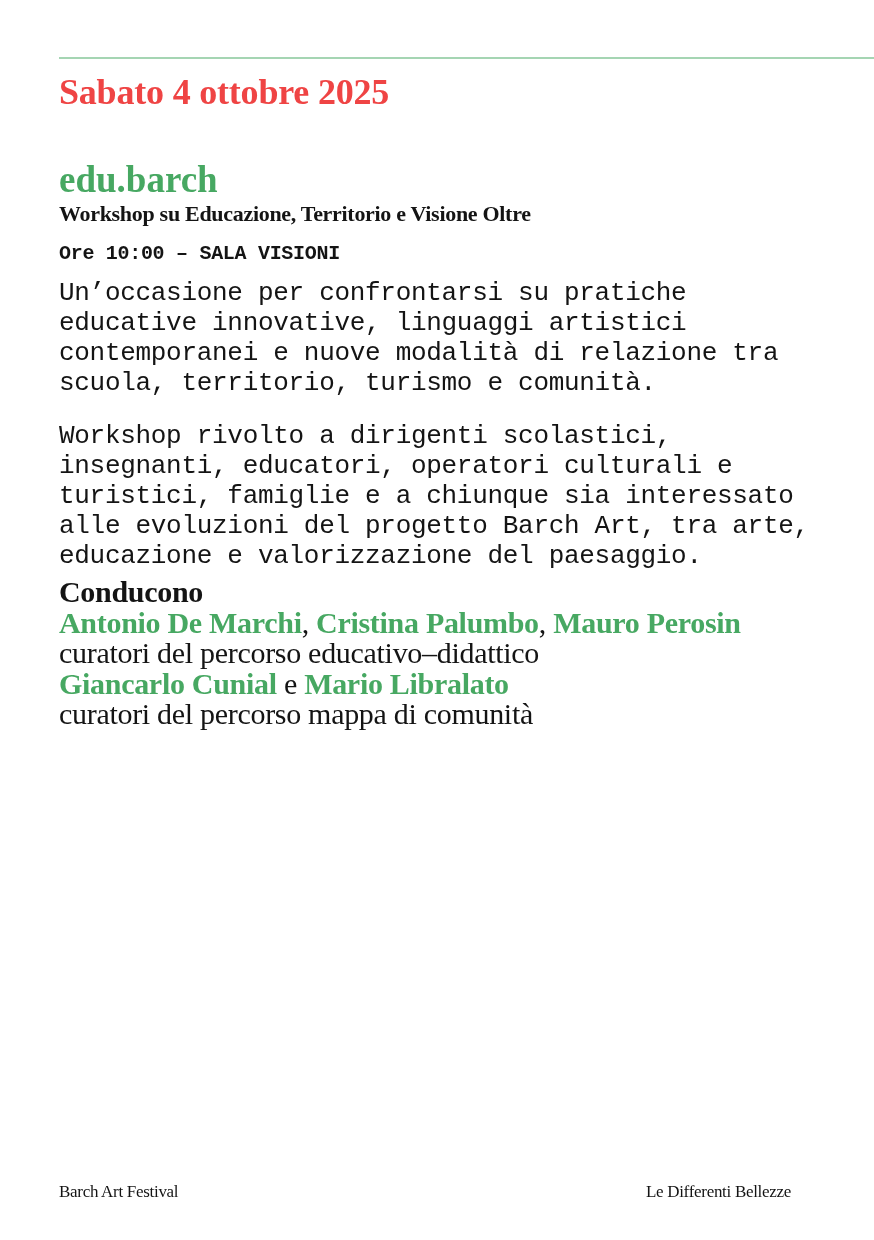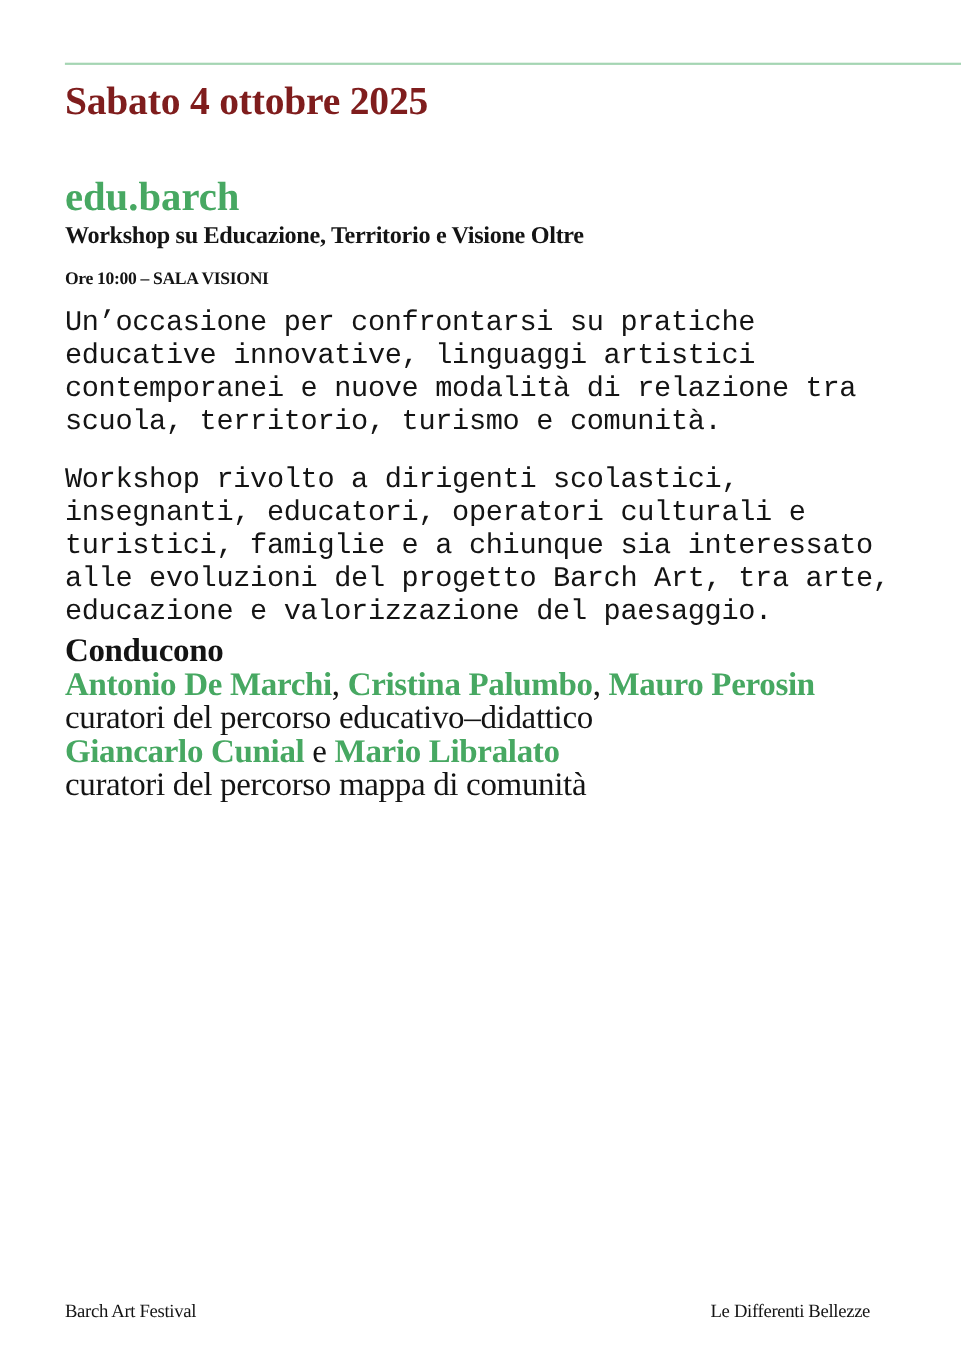--- a/index.html
+++ b/index.html
@@ -9,36 +9,36 @@
       color: #141414;
     }
     .rule {
       position: absolute; left: 59px; top: 57px; width: 815px; height: 2px;
       background: #a5d5b3;
     }
     .date-title {
       position: absolute; left: 59px; top: 70px;
       font-family: "Liberation Serif", "DejaVu Serif", serif;
       font-weight: bold; font-size: 36px; line-height: 44px;
-      color: #7f1d1d; margin: 0; letter-spacing: -0.2px;
+      color: #ef4444; margin: 0; letter-spacing: -0.2px;
     }
     .event { position: absolute; left: 59px; top: 160px; width: 760px; }
     .event-title {
       font-family: "Liberation Serif", "DejaVu Serif", serif;
       font-weight: bold; font-size: 37px; line-height: 40px; color: #47a862;
       margin: 0;
     }
     .event-subtitle {
       font-family: "Liberation Serif", "DejaVu Serif", serif;
       font-weight: bold; font-size: 22px; line-height: 28px; margin: 0;
       letter-spacing: -0.3px;
     }
     .event-time {
-      font-family: Liberation Serif, serif;
-      font-weight: bold; font-size: 16px; line-height: 28px; margin: 12px 0 0 0;
+      font-family: Liberation Mono, monospace;
+      font-weight: bold; font-size: 20px; line-height: 28px; margin: 12px 0 0 0;
       letter-spacing: -0.3px;
     }
     .para {
       font-family: Liberation Mono, monospace;
       font-size: 26px; line-height: 30px; margin: 10px 0 0 0; letter-spacing: -0.3px;
     }
     .para + .para { margin-top: 23px; }
     .conductors { position: absolute; left: 59px; top: 577px; width: 760px;
       font-family: "Liberation Serif", "DejaVu Serif", serif;
       font-size: 30px; line-height: 30.5px; letter-spacing: -0.3px; }

